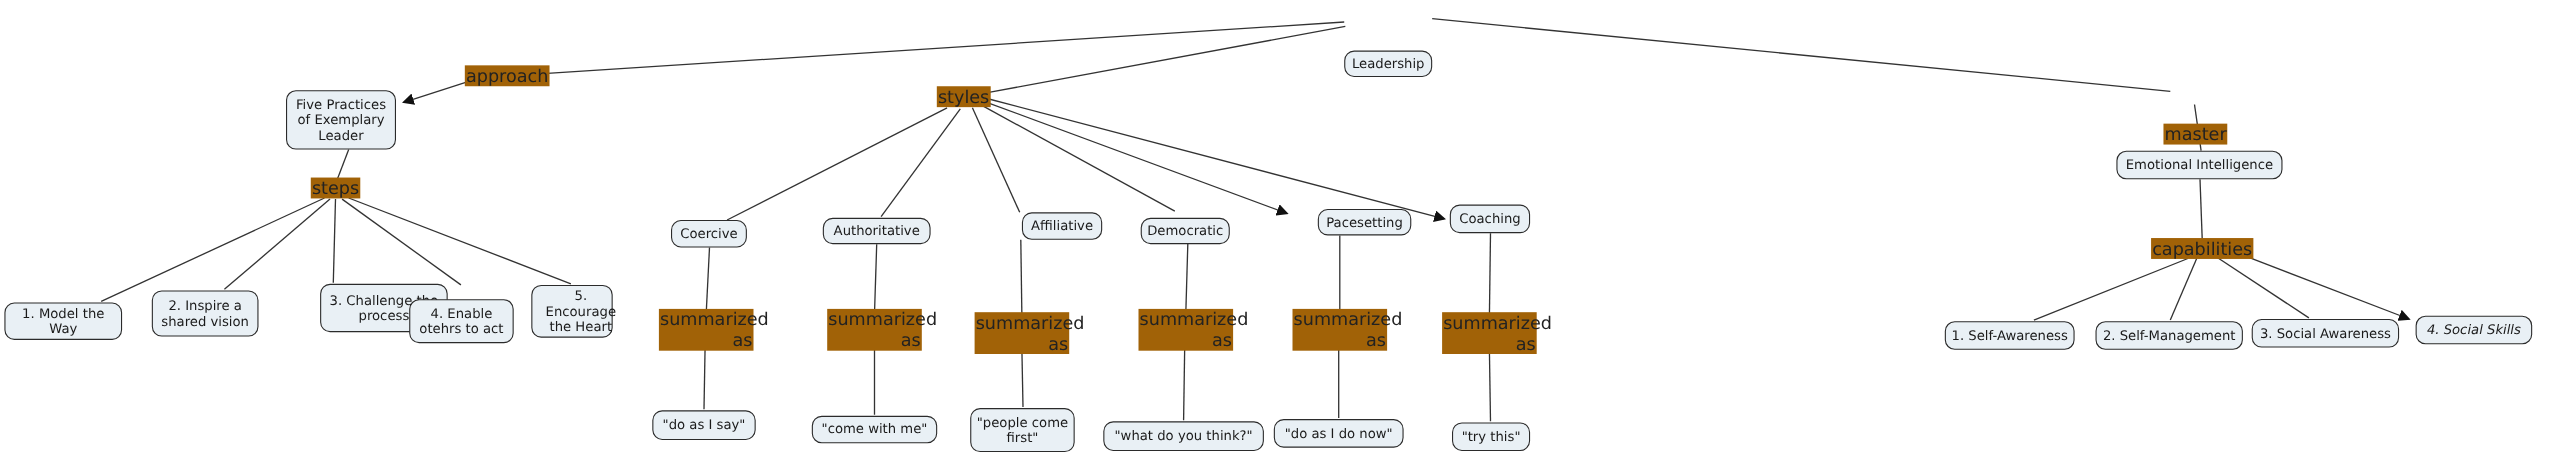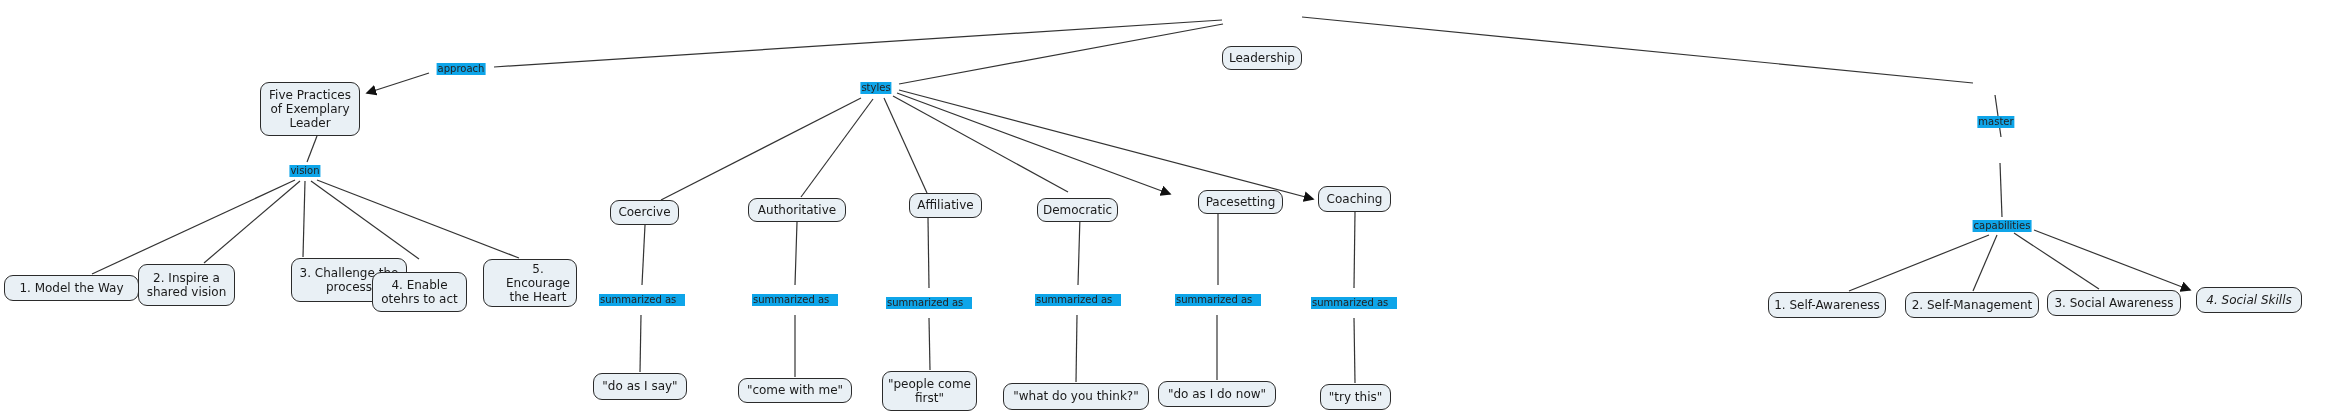--- a/index.html
+++ b/index.html
@@ -10,22 +10,22 @@
   .edges{position:absolute;left:0;top:0;width:2335px;height:414px;}
   .edges line{stroke:#333333;stroke-width:1.2;}
   .node{
     position:absolute;box-sizing:border-box;
     display:flex;align-items:center;justify-content:center;text-align:center;
     background:#e9f0f5;border:1.4px solid #2b2b2b;border-radius:9px;
     font-size:12px;line-height:1.18;color:#1a1a1a;padding:2px 4px;
   }
   .link-label{
     position:absolute;transform:translate(-50%,-50%);
-    text-align:left;font-size:10px;line-height:1.2;color:#222222;
-    background:#0ea5e9;padding:0 1px;white-space:nowrap;
+    text-align:right;font-size:16px;line-height:1.2;color:#222222;
+    background:#a16207;padding:0 1px;white-space:nowrap;
   }
   .link-label.two-line{white-space:normal;width:84px;}
 </style>
 </head>
 <body>
 
 <div class="canvas">
 
   <svg class="edges" viewBox="0 0 2335 414">
     <defs>
@@ -70,52 +70,53 @@
     <line x1="1989" y1="235" x2="1849" y2="291"></line>
     <line x1="1997" y1="235" x2="1973" y2="291"></line>
     <line x1="2014" y1="233" x2="2099" y2="289"></line>
     <line x1="2034" y1="230" x2="2190" y2="290" marker-end="url(#arrow)"></line>
   </svg>
 
   <div class="node" style="left:1222px;top:2px;width:80px;min-height:24px;margin-top:44px;">Leadership</div>
 
   <div class="link-label" style="left:461px;top:69px;">approach</div>
   <div class="node" style="left:260px;top:82px;width:100px;min-height:54px;">Five Practices of Exemplary Leader</div>
-  <div class="link-label" style="left:305px;top:171px;">vision</div>
+  <div class="link-label" style="left:305px;top:171px;">steps</div>
 
-  <div class="node" style="left:4px;top:275px;width:135px;min-height:26px;">1. Model the Way</div>
+  <div class="node" style="left:4px;top:275px;width:107px;min-height:26px;">1. Model the Way</div>
   <div class="node" style="left:138px;top:264px;width:97px;min-height:42px;">2. Inspire a shared vision</div>
   <div class="node" style="left:246px;top:258px;width:116px;min-height:44px;margin-left:45px;">3. Challenge the process</div>
   <div class="node" style="left:372px;top:272px;width:95px;min-height:40px;">4. Enable otehrs to act</div>
-  <div class="node" style="left:483px;top:259px;width:94px;min-height:40px;padding-left:20px;">5. Encourage the Heart</div>
+  <div class="node" style="left:483px;top:259px;width:74px;min-height:40px;padding-left:20px;">5. Encourage the Heart</div>
 
   <div class="link-label" style="left:876px;top:88px;">styles</div>
 
   <div class="node" style="left:610px;top:200px;width:69px;min-height:25px;">Coercive</div>
   <div class="node" style="left:748px;top:198px;width:98px;min-height:24px;">Authoritative</div>
-  <div class="node" style="left:909px;top:193px;width:73px;min-height:25px;">Affiliative</div>
+  <div class="node" style="left:929px;top:193px;width:73px;min-height:25px;">Affiliative</div>
   <div class="node" style="left:1037px;top:180px;width:81px;min-height:24px;margin-top:18px;">Democratic</div>
   <div class="node" style="left:1198px;top:190px;width:85px;min-height:24px;">Pacesetting</div>
   <div class="node" style="left:1318px;top:186px;width:73px;min-height:26px;">Coaching</div>
 
   <div class="link-label two-line" style="left:642px;top:300px;">summarized as</div>
   <div class="link-label two-line" style="left:795px;top:300px;">summarized as</div>
   <div class="link-label two-line" style="left:929px;top:303px;">summarized as</div>
   <div class="link-label two-line" style="left:1078px;top:300px;">summarized as</div>
   <div class="link-label two-line" style="left:1218px;top:300px;">summarized as</div>
   <div class="link-label two-line" style="left:1354px;top:303px;">summarized as</div>
 
   <div class="node" style="left:593px;top:373px;width:94px;min-height:27px;">"do as I say"</div>
   <div class="node" style="left:738px;top:378px;width:114px;min-height:25px;">"come with me"</div>
   <div class="node" style="left:882px;top:371px;width:95px;min-height:40px;">"people come first"</div>
   <div class="node" style="left:1003px;top:383px;width:146px;min-height:27px;">"what do you think?"</div>
   <div class="node" style="left:1158px;top:381px;width:118px;min-height:26px;">"do as I do now"</div>
   <div class="node" style="left:1320px;top:384px;width:71px;min-height:26px;">"try this"</div>
 
   <div class="link-label" style="left:1996px;top:86px;margin-top:36px;">master</div>
+  <div class="node" style="left:1924px;top:137px;width:151px;min-height:26px;">Emotional Intelligence</div>
   <div class="link-label" style="left:2002px;top:226px;">capabilities</div>
 
   <div class="node" style="left:1768px;top:292px;width:118px;min-height:26px;">1. Self-Awareness</div>
   <div class="node" style="left:1905px;top:292px;width:134px;min-height:26px;">2. Self-Management</div>
   <div class="node" style="left:2047px;top:290px;width:134px;min-height:26px;">3. Social Awareness</div>
   <div class="node" style="left:2196px;top:287px;width:106px;min-height:26px;font-style:italic;">4. Social Skills</div>
 
 </div>
 
 </body></html>

